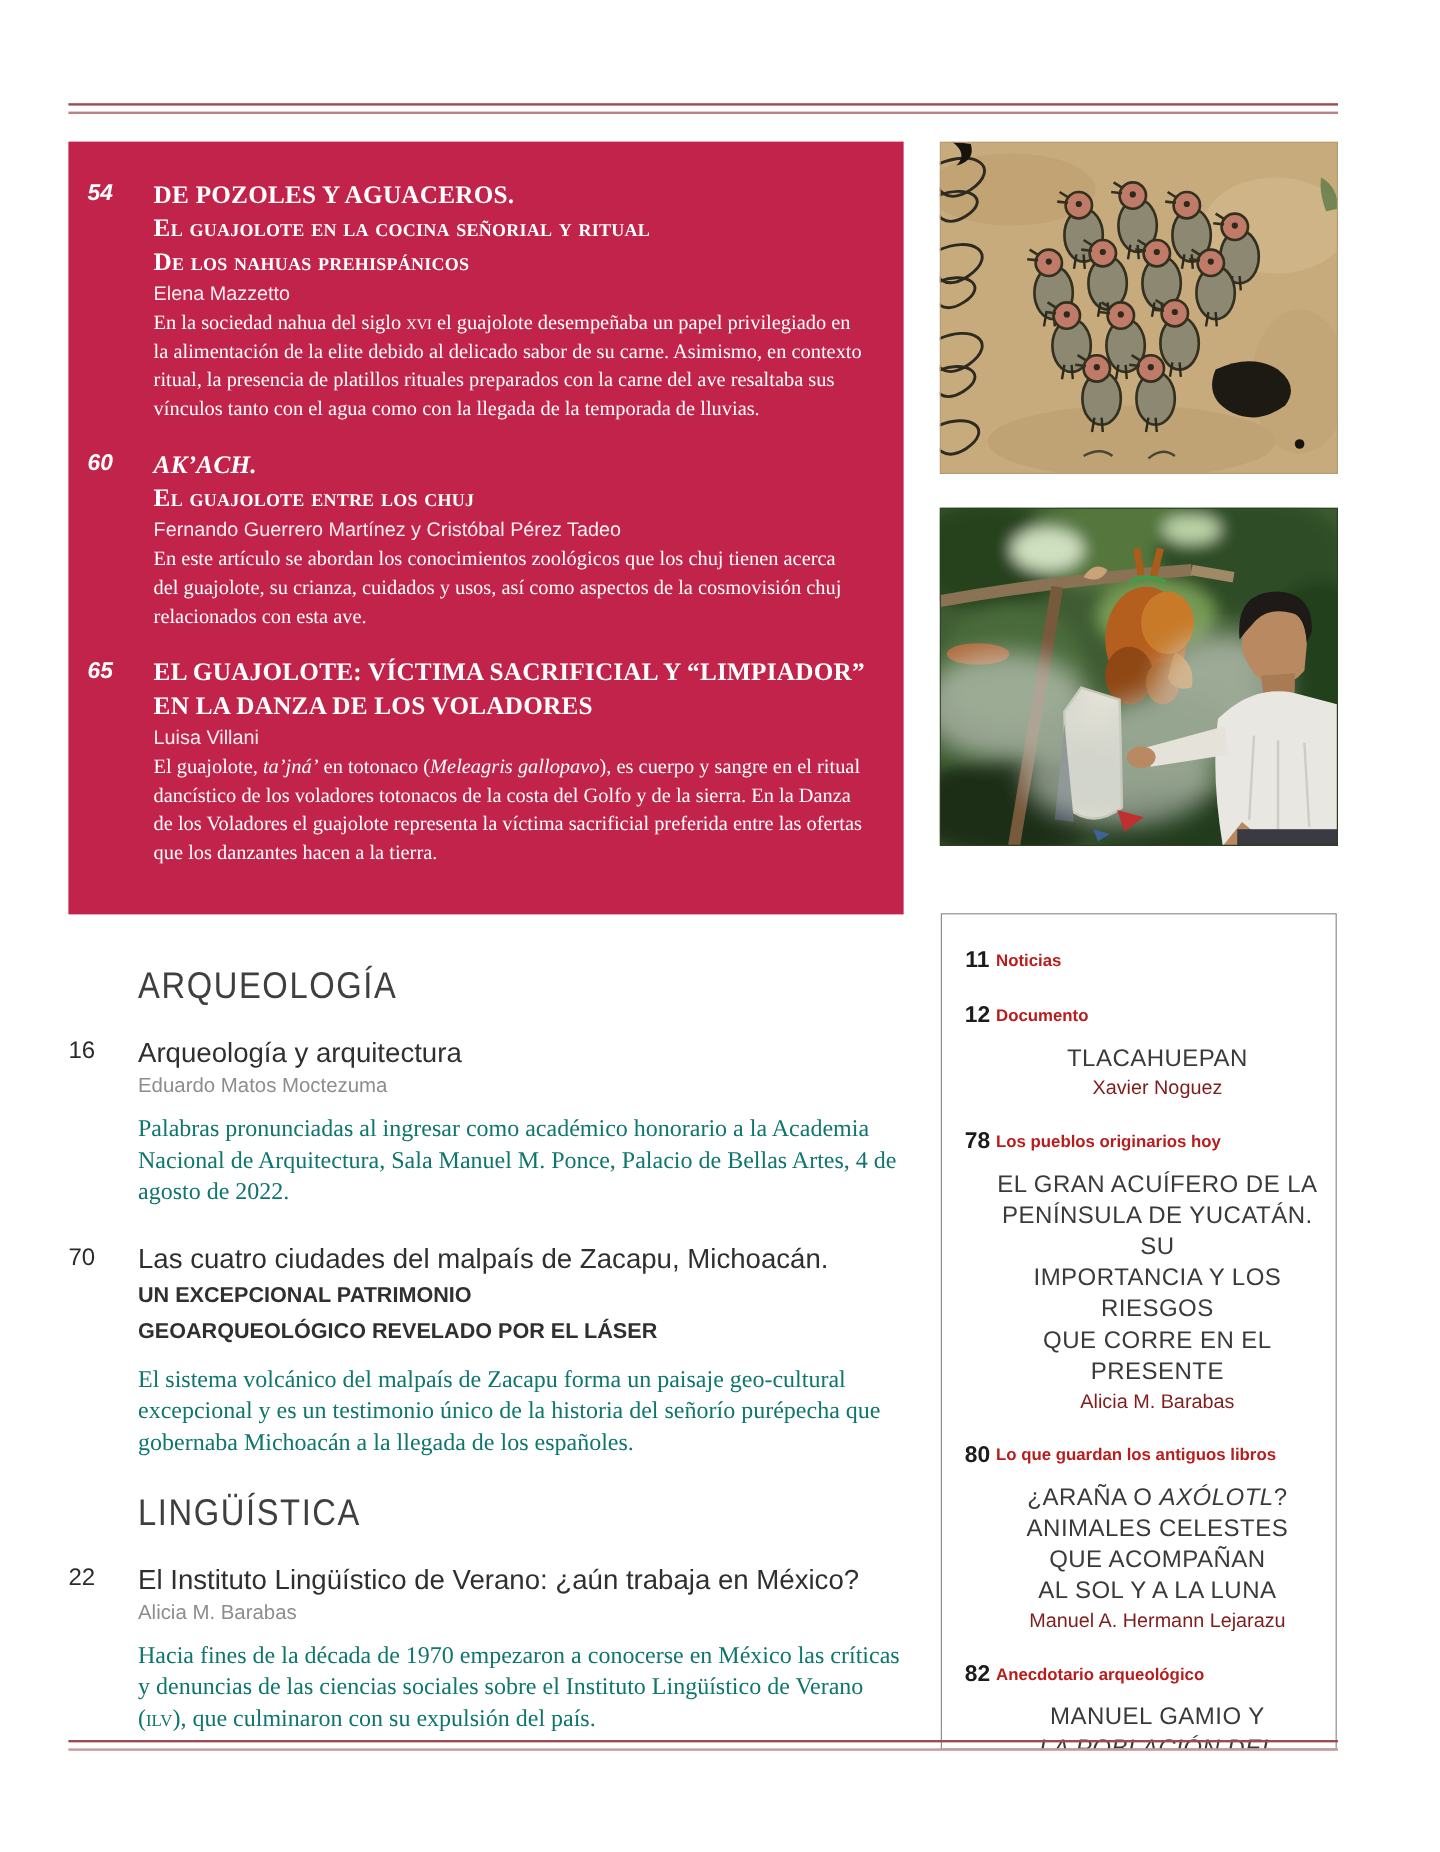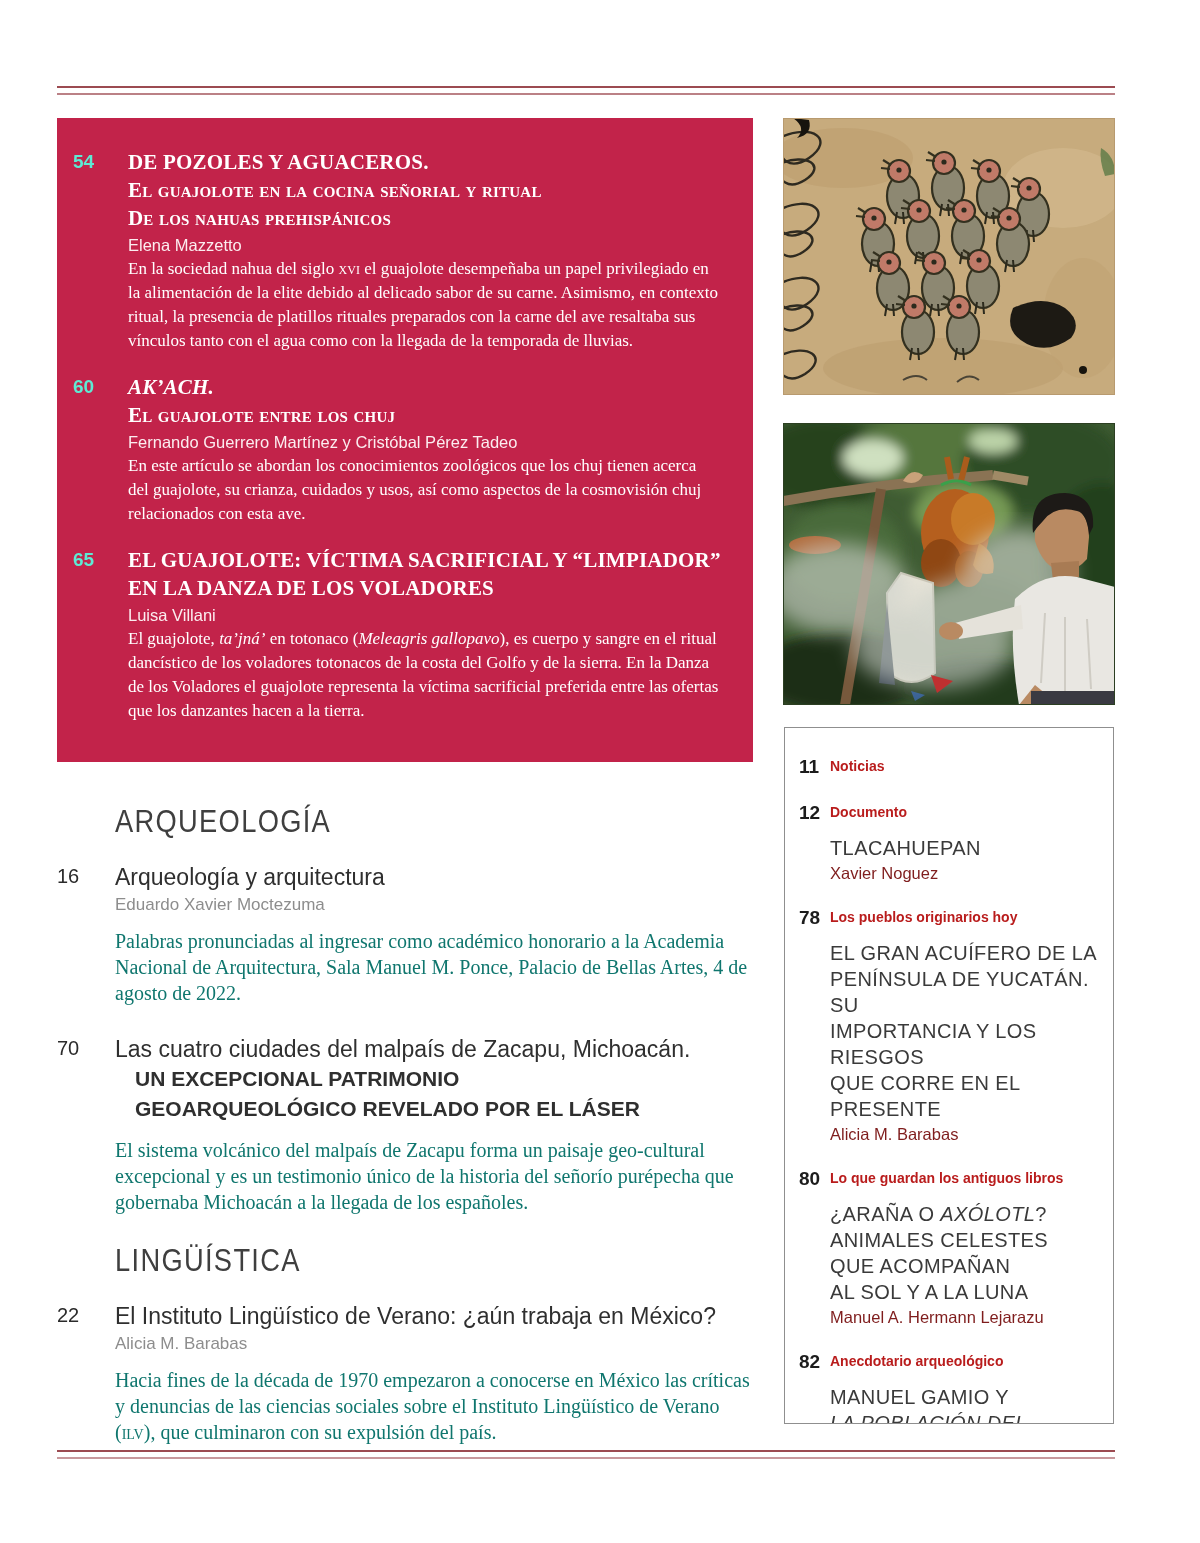--- a/index.html
+++ b/index.html
@@ -11,55 +11,55 @@
         border-top:2px solid #9c4b51;border-bottom:2px solid #bb8186;}
   .rule-top{top:86px;}
   .rule-bottom{top:1450px;border-bottom-color:#c8989c;}
 
   
   .featured{position:absolute;left:57px;top:118px;width:696px;height:644px;
             background:#c2234a;color:#fff;box-sizing:border-box;
             padding:30px 32px 0 0;overflow:hidden;}
   .fentry{display:flex;margin-bottom:20px;}
   .fnum{flex:none;width:71px;padding-left:16px;box-sizing:border-box;
-        font-weight:bold;font-size:19px;color:#5eead4;padding-top:3px;}
+        font-weight:bold;font-size:19px;color:#ffffff;padding-top:3px;font-style:italic;}
   .fbody{flex:1;}
   .ftitle{font-family:"Liberation Serif",serif;font-weight:bold;
           font-size:21px;line-height:28px;letter-spacing:.2px;}
   .sc-line{font-variant:small-caps;}
   .it{font-style:italic;}
   .scx{font-variant:small-caps;}
   .fauthor{font-size:16.5px;margin-top:4px;color:#fcedf0;}
   .fsummary{font-family:"Liberation Serif",serif;font-size:17px;
             line-height:24px;margin-top:2px;}
 
   
   .leftcol{position:absolute;left:57px;top:804px;width:702px;}
   .h-section{margin-left:58px;font-size:31px;font-weight:400;color:#3f3f3f;
              letter-spacing:1.5px;transform:scaleX(.88);transform-origin:left;
              margin-bottom:22px;}
   .entry{display:flex;margin-bottom:28px;}
   .enum{flex:none;width:58px;font-weight:normal;font-size:20px;color:#2b2b2b;padding-top:3px;}
   .ebody{flex:1;}
   .etitle{font-size:23px;color:#2f2f2f;line-height:30px;}
-  .esub{font-weight:bold;font-size:21px;color:#2f2f2f;line-height:30px;margin-left:20px;}
+  .esub{font-weight:bold;font-size:18px;color:#2f2f2f;line-height:30px;}
   .eauthor{font-size:17px;color:#8d8d8d;margin-top:3px;}
   .esummary{font-family:"Liberation Serif",serif;font-size:20px;
             line-height:26px;color:#0f766e;margin-top:13px;}
 
   
   .img-box{position:absolute;left:783px;width:332px;overflow:hidden;}
   .img-codex{top:118px;height:277px;}
   .img-photo{top:423px;height:282px;}
   .img-box svg{display:block;}
 
   
-  .sidebar{position:absolute;left:784px;top:727px;width:330px;height:697px;
+  .sidebar{position:absolute;left:784px;top:761px;width:330px;height:697px;
            border:1px solid #8f8f8f;box-sizing:border-box;
-           padding:28px 14px 0 14px;overflow:hidden;}
+           padding:28px 14px 0 14px;overflow:hidden;text-align:center;}
   .s-item{margin-bottom:24px;}
   .s-head{display:flex;}
   .s-num{flex:none;width:31px;font-weight:bold;font-size:19px;color:#1c1c1c;}
   .s-label{font-weight:bold;font-size:14px;color:#b91c1c;padding-top:2px;white-space:nowrap;}
   .s-sub{margin-left:31px;margin-top:11px;}
   .s-title{font-size:20px;color:#3a3a3a;line-height:26px;letter-spacing:.4px;}
   .s-author{font-size:16.5px;color:#7f1d1d;margin-top:3px;}
 </style>
 </head>
 <body>
@@ -110,21 +110,21 @@
   </div>
 
   <div class="leftcol">
 
     <div class="h-section">ARQUEOLOGÍA</div>
 
     <div class="entry">
       <div class="enum">16</div>
       <div class="ebody">
         <div class="etitle">Arqueología y arquitectura</div>
-        <div class="eauthor">Eduardo Xavier Moctezuma</div>
+        <div class="eauthor">Eduardo Matos Moctezuma</div>
         <div class="esummary">Palabras pronunciadas al ingresar como académico honorario a la Academia Nacional de Arquitectura, Sala Manuel M. Ponce, Palacio de Bellas Artes, 4 de agosto de 2022.</div>
       </div>
     </div>
 
     <div class="entry">
       <div class="enum">70</div>
       <div class="ebody">
         <div class="etitle">Las cuatro ciudades del malpaís de Zacapu, Michoacán.</div>
         <div class="esub">
           <span>UN EXCEPCIONAL PATRIMONIO</span><br>

